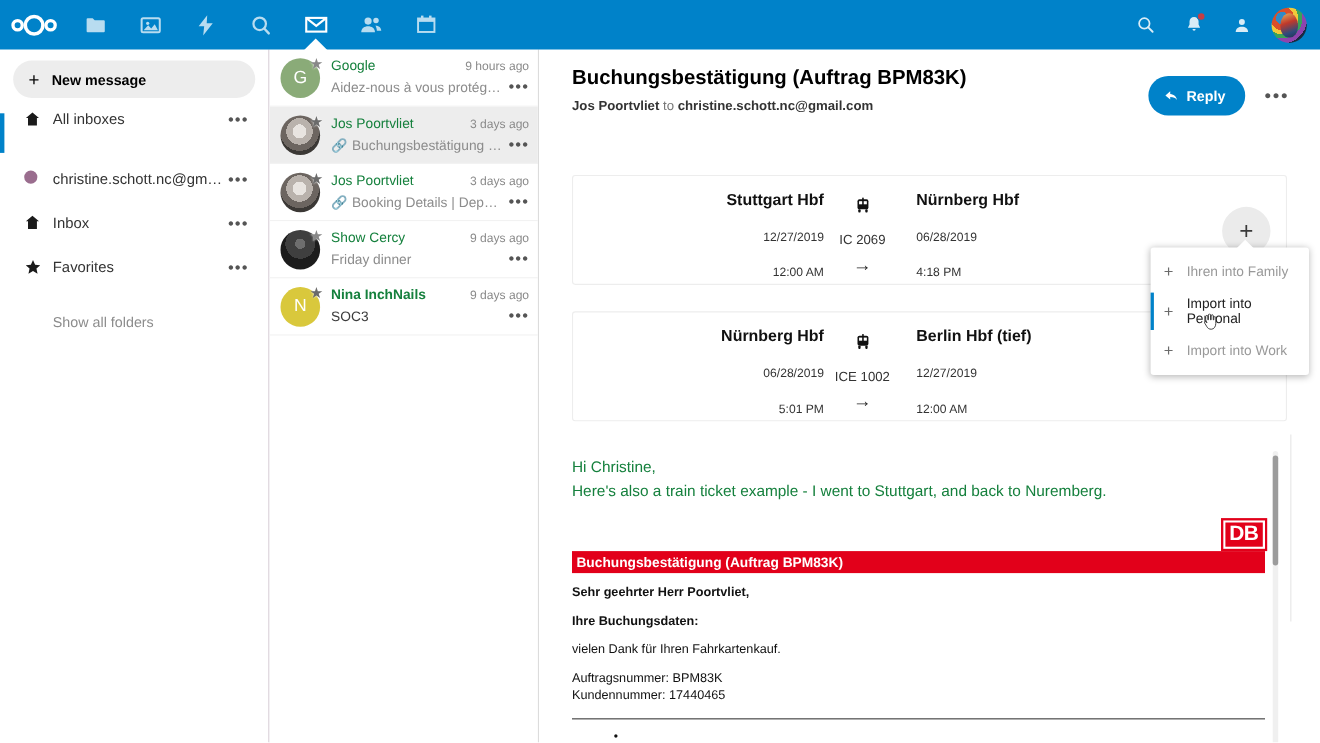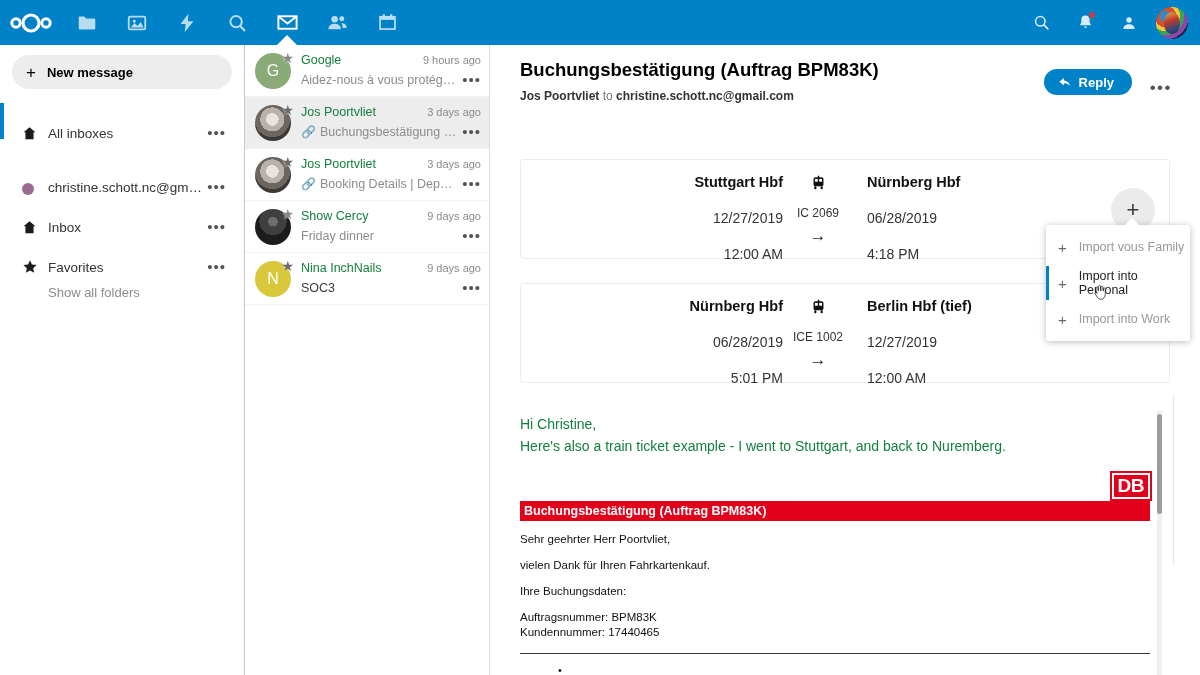--- a/index.html
+++ b/index.html
@@ -68,21 +68,21 @@
     margin: 10px 12px 12px 12px;
     height: 34px; border-radius: 17px;
     background: #ededed;
     display: flex; align-items: center;
     padding-left: 14px;
     font-size: 13px; font-weight: bold; color: #000;
     cursor: pointer;
   }
   .new-message .plus { font-size: 17px; font-weight: 400; margin-right: 11px; line-height: 1; }
   .side-item {
-    height: 40px; display: flex; align-items: flex-end;
+    height: 40px; display: flex; align-items: flex-start;
     padding-left: 22px; padding-right: 10px;
     font-size: 13.5px; color: #333;
     position: relative; cursor: pointer;
   }
   .side-item .s-ico { width: 26px; flex: none; display:flex; align-items:center; }
   .side-item .s-label { flex: 1; white-space: nowrap; overflow: hidden; text-overflow: ellipsis; }
   .side-item .s-dots { color: #555; font-size: 15px; letter-spacing: 1px; flex: none; padding-right: 8px; }
   .side-item.selected::before {
     content: ""; position: absolute; left: 0; top: 2px; bottom: 2px;
     width: 4px; background: #0082c9;
@@ -127,21 +127,21 @@
   }
   .star-badge {
     position: absolute; top: -2px; right: -3px;
     font-size: 14px; line-height: 1;
     color: #888; text-shadow: 0 0 2px #fff;
   }
   .star-badge.on { color: #6b6b6b; }
   .msg-body { flex: 1; min-width: 0; }
   .msg-row1 { display: flex; align-items: baseline; }
   .msg-from { font-size: 12.5px; color: #15803d; flex: 1; white-space: nowrap; overflow: hidden; text-overflow: ellipsis; }
-  .msg-from.unread { font-weight: normal; }
+  .msg-from.unread { font-weight: bold; }
   .msg-time { font-size: 11px; color: #8a8a8a; flex: none; padding-left: 6px; }
   .msg-row2 { display: flex; align-items: center; margin-top: 4px; }
   .msg-subject {
     font-size: 12.5px; color: #8c8c8c; flex: 1;
     white-space: nowrap; overflow: hidden; text-overflow: ellipsis;
   }
   .msg-subject.dark { color: #3c3c3c; }
   .clip { font-size: 12px; color: #9d9d9d; margin-right: 4px; flex: none; }
   .msg-dots { font-size: 15px; color: #555; letter-spacing: 1px; flex: none; padding-left: 6px; }
 
@@ -154,47 +154,47 @@
     position: absolute; left: 30px; top: 14px;
     font-size: 18.5px; font-weight: bold; color: #000;
   }
   .mail-addr {
     position: absolute; left: 30px; top: 44px;
     font-size: 12px; color: #777;
   }
   .mail-addr b { color: #333; font-weight: bold; }
   .reply-btn {
     position: absolute; right: 68px; top: 24px;
-    height: 26px; padding: 0 18px 0 14px;
+    height: 36px; padding: 0 18px 0 14px;
     border-radius: 18px; background: #0082c9; color: #fff;
     font-size: 13px; font-weight: bold;
     display: flex; align-items: center; gap: 7px;
     cursor: pointer; border: none;
   }
   .mail-more {
     position: absolute; right: 28px; top: 33px;
     font-size: 17px; color: #555; letter-spacing: 1.5px; cursor: pointer;
   }
 
   
   .card {
     position: absolute; left: 30px; width: 650px; height: 100px;
     border: 1px solid #ededed; border-radius: 3px; background: #fff;
   }
   .card.c1 { top: 114px; }
   .card.c2 { top: 238px; }
   .leg {
-    position: absolute; top: 14px; left: 147px;
-    display: flex; align-items: flex-start;
+    position: absolute; top: 14px; left: 113px;
+    display: flex; align-items: center;
   }
   .leg .dep { text-align: right; width: 115px; }
   .leg .mid { width: 70px; text-align: center; padding-top: 1px; }
   .leg .arr { text-align: left; width: 180px; padding-left: 14px; }
   .stn { font-size: 14.5px; font-weight: bold; color: #111; white-space: nowrap; }
-  .dt { font-size: 14px; color: #333; margin-top: 20px; }
+  .dt { font-size: 11px; color: #333; margin-top: 20px; }
   .train-no { font-size: 12px; color: #333; margin-top: 10px; }
   .arrow { font-size: 17px; color: #222; margin-top: 6px; }
   .plus-circle {
     position: absolute; right: 14px; top: 28px;
     width: 44px; height: 44px; border-radius: 50%;
     display: flex; align-items: center; justify-content: center;
     font-size: 22px; color: #3a3a3a; cursor: pointer;
   }
   .plus-circle.pressed { background: #ebebeb; }
 
@@ -251,21 +251,21 @@
     letter-spacing: -0.5px;
     line-height: 19px;
   }
   .db-title {
     background: #e2001a; color: #fff;
     font-size: 12.5px; font-weight: bold;
     padding: 3px 4px; width: 100%;
   }
   .db-text { font-size: 11.5px; color: #111; line-height: 15px; }
   .db-p { margin-top: 11px; }
-  .db-p.b { font-weight: normal; }
+  .db-p.b { font-weight: bold; }
   .db-hr { border-top: 1px solid #3a3a3a; margin-top: 13px; }
   .db-bullet-dot {
     margin-top: 9px; margin-left: 38px;
     font-size: 11px; color: #111;
   }
 
   
   .inner-scroll {
     position: absolute; right: 38px; top: 365px;
     width: 5px; height: 305px; background: #f0f0f0; border-radius: 3px;
@@ -572,21 +572,21 @@
         <div class="dt">12/27/2019</div>
         <div class="dt">12:00 AM</div>
       </div>
     </div>
     <div class="plus-circle">+</div>
   </div>
 
   <div class="dropdown">
     <div class="dd-item">
       <span class="dd-plus">+</span>
-      <span>Import vous Family</span>
+      <span>Ihren into Family</span>
     </div>
     <div class="dd-item active">
       <span class="dd-plus">+</span>
       <span>Import into Personal</span>
       <svg class="cursor-hand" viewBox="0 0 14 17">
         <path d="M2 6.5V3.2c0-.7.5-1.2 1.1-1.2s1.1.5 1.1 1.2v3.3h.6V1.6c0-.7.5-1.2 1.1-1.2s1.1.5 1.1 1.2v4.9h.6V2.4c0-.7.5-1.2 1.1-1.2s1.1.5 1.1 1.2v4.1h.6V4.3c0-.6.5-1.1 1-1.1s1 .5 1 1.1v6c0 3.3-2 5.9-4.6 5.9-2.3 0-3.7-1-4.6-2.6L1 9.9c-.3-.6-.1-1.2.4-1.5.5-.3 1.1-.1 1.4.4l.4.8z" fill="#fff" stroke="#2b2b2b" stroke-width=".9"></path>
       </svg>
     </div>
     <div class="dd-item">
       <span class="dd-plus">+</span>
@@ -600,22 +600,22 @@
         <div>Hi Christine,</div>
         <div>Here's also a train ticket example - I went to Stuttgart, and back to Nuremberg.</div>
       </div>
 
       <div class="db-wrap">
         <div class="db-logo">DB</div>
         <div class="db-title">Buchungsbestätigung (Auftrag BPM83K)</div>
 
         <div class="db-text">
           <div class="db-p b">Sehr geehrter Herr Poortvliet,</div>
+          <div class="db-p b">Ihre Buchungsdaten:</div>
           <div class="db-p">vielen Dank für Ihren Fahrkartenkauf.</div>
-          <div class="db-p b">Ihre Buchungsdaten:</div>
           <div class="db-p">Auftragsnummer: BPM83K</div>
           <div>Kundennummer: 17440465</div>
           <div class="db-hr"></div>
           <div class="db-bullet-dot">•</div>
 
         </div>
       </div>
     </div>
   </div>
 

